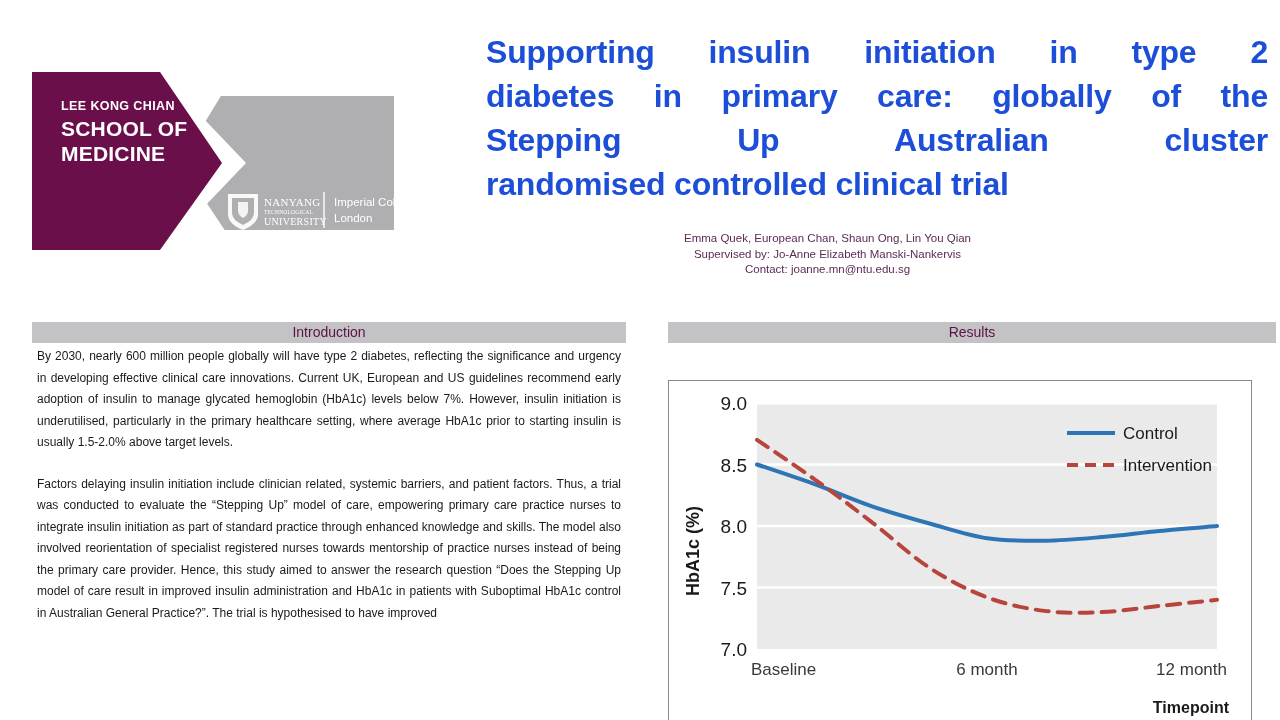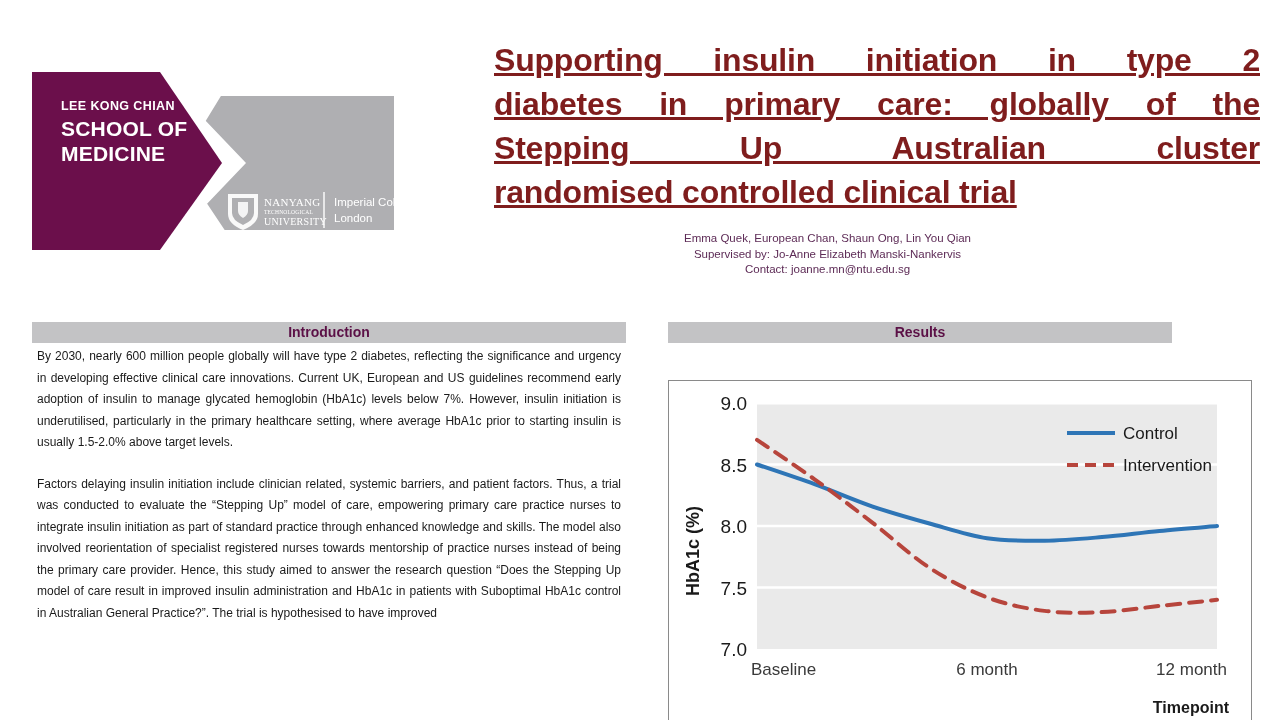--- a/index.html
+++ b/index.html
@@ -69,30 +69,29 @@
   }
 
   
   .title-block {
     position: absolute;
     left: 482px;
     top: 26px;
     width: 790px;
   }
   .poster-title {
-    margin: 12px;
+    margin: 4px;
     font-family: "Liberation Sans", sans-serif;
     font-weight: bold;
     font-size: 32px;
     line-height: 44px;
-    color: #7f1d1d;
+    color: #1d4ed8;
     text-align: justify;
     text-align-last: left;
     letter-spacing: -0.2px;
-    text-decoration: underline;
   }
   .poster-title .lastline {
     text-align-last: left;
   }
 
   .authors-block {
     position: absolute;
     left: 600px;
     top: 231px;
     width: 455px;
@@ -110,30 +109,30 @@
   .col-left {
     position: absolute;
     left: 32px;
     top: 322px;
     width: 594px;
   }
   .col-right {
     position: absolute;
     left: 668px;
     top: 322px;
-    width: 504px;
+    width: 608px;
   }
 
   .section-bar {
     background: #C3C3C5;
     height: 21px;
     line-height: 21px;
     text-align: center;
     font-family: "Liberation Sans", sans-serif;
-    font-weight: bold;
+    font-weight: normal;
     font-size: 14px;
     color: #5B1046;
   }
 
   .body-text {
     font-family: "Liberation Sans", sans-serif;
     font-size: 12px;
     line-height: 21.5px;
     color: #1a1a1a;
     text-align: justify;

